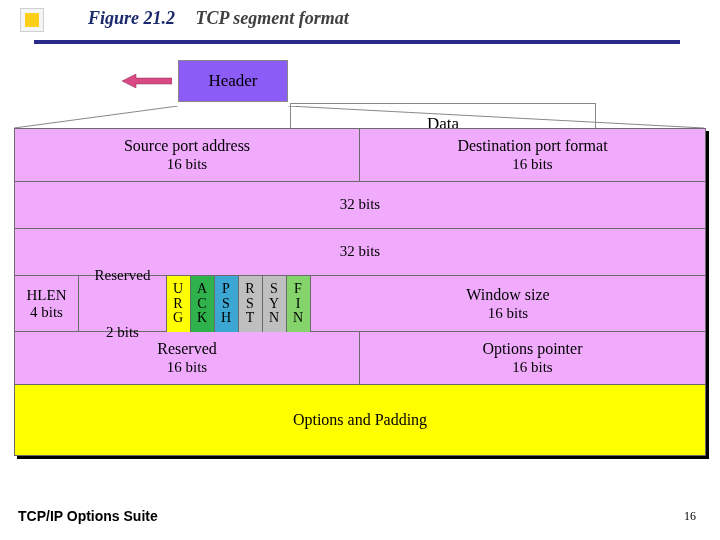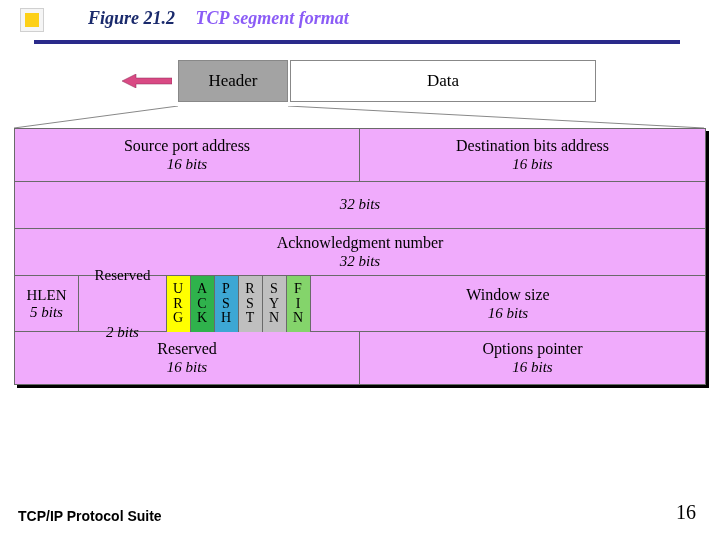--- a/index.html
+++ b/index.html
@@ -40,21 +40,21 @@
     position: absolute;
     left: 68px;
     top: 2px;
     font-size: 18px;
     font-weight: bold;
     font-style: italic;
     color: #1a2a6c;
   }
   .fig-sub {
     font-weight: bold;
-    color: #8b5cf6;
+    color: #404040;
     margin-left: 16px;
   }
   .rule {
     position: absolute;
     left: 14px;
     right: 20px;
     top: 34px;
     height: 4px;
     background: #2a2a8a;
   }
@@ -83,22 +83,22 @@
   .hbox {
     position: absolute;
     top: 0;
     height: 42px;
     border: 1px solid #888;
     display: flex;
     align-items: center;
     justify-content: center;
     font-size: 17px;
   }
-  .hbox.header { left: 0; width: 110px; background: #a3a3a3; }
-  .hbox.data   { left: 112px; width: 306px; background: #fff; }
+  .hbox.header { left: 0; width: 110px; background: #8b5cf6; }
+  .hbox.data   { left: 112px; width: 306px; background: #fff; margin-top: 43px; }
 
   
   .trap {
     position: relative;
     height: 22px;
   }
   .trap svg { position: absolute; left: 0; top: 0; }
 
   
   .fields {
@@ -117,21 +117,21 @@
     flex-direction: column;
     align-items: center;
     justify-content: center;
     border-right: 1px solid #6a6a6a;
     font-size: 16px;
     line-height: 1.15;
     padding: 4px 2px;
     text-align: center;
   }
   .cell:last-child { border-right: none; }
-  .cell .sub { font-size: 15px; font-style: italic; }
+  .cell .sub { font-size: 15px; }
   .full { width: 100%; height: 46px; }
   .half { width: 50%; height: 52px; }
   .flag {
     width: 24px;
     writing-mode: horizontal-tb;
     font-size: 14px;
     display: flex;
     flex-direction: column;
     align-items: center;
     justify-content: center;
@@ -152,21 +152,21 @@
     bottom: 16px;
     font-family: Arial, sans-serif;
     font-weight: bold;
     font-size: 14px;
   }
   .footer-right {
     position: absolute;
     right: 24px;
     bottom: 16px;
     font-family: "Times New Roman", serif;
-    font-size: 20px;
+    font-size: 12px;
   }
 </style>
 </head>
 <body>
 
 <div class="slide-header">
   <div class="bullet">
     <div class="bullet-inner"></div>
   </div>
   <div class="fig-title">
@@ -198,42 +198,41 @@
   </div>
 
   <div class="fields">
 
     <div class="row">
       <div class="cell half">
         <span>Source port address</span>
         <span class="sub">16 bits</span>
       </div>
       <div class="cell half">
-        <span>Destination bits address</span>
+        <span>Destination port format</span>
         <span class="sub">16 bits</span>
       </div>
     </div>
 
     <div class="row">
       <div class="cell full">
         <span class="sub">32 bits</span>
       </div>
     </div>
 
     <div class="row">
       <div class="cell full">
-        <span>Acknowledgment number</span>
         <span class="sub">32 bits</span>
       </div>
     </div>
 
     <div class="row row-flags">
       <div class="cell hlen">
         <span>HLEN</span>
-        <span class="sub">5 bits</span>
+        <span class="sub">4 bits</span>
       </div>
       <div class="cell resv">
         <span>Reserved</span>
         <span class="sub">2 bits</span>
       </div>
       <div class="cell flag" id="f-urg" style="background: rgb(255, 255, 0);">
           <span>U</span>
           <span>R</span>
           <span>G</span>
         </div>
@@ -272,18 +271,23 @@
       <div class="cell half">
         <span>Reserved</span>
         <span class="sub">16 bits</span>
       </div>
       <div class="cell half">
         <span>Options pointer</span>
         <span class="sub">16 bits</span>
       </div>
     </div>
 
+    <div class="row opt-row">
+      <div class="cell full">
+        <span>Options and Padding</span>
+      </div>
+    </div>
 
   </div>
 </div>
 
-<div class="footer-left">TCP/IP Protocol Suite</div>
+<div class="footer-left">TCP/IP Options Suite</div>
 <div class="footer-right">16</div>
 
 </body></html>

